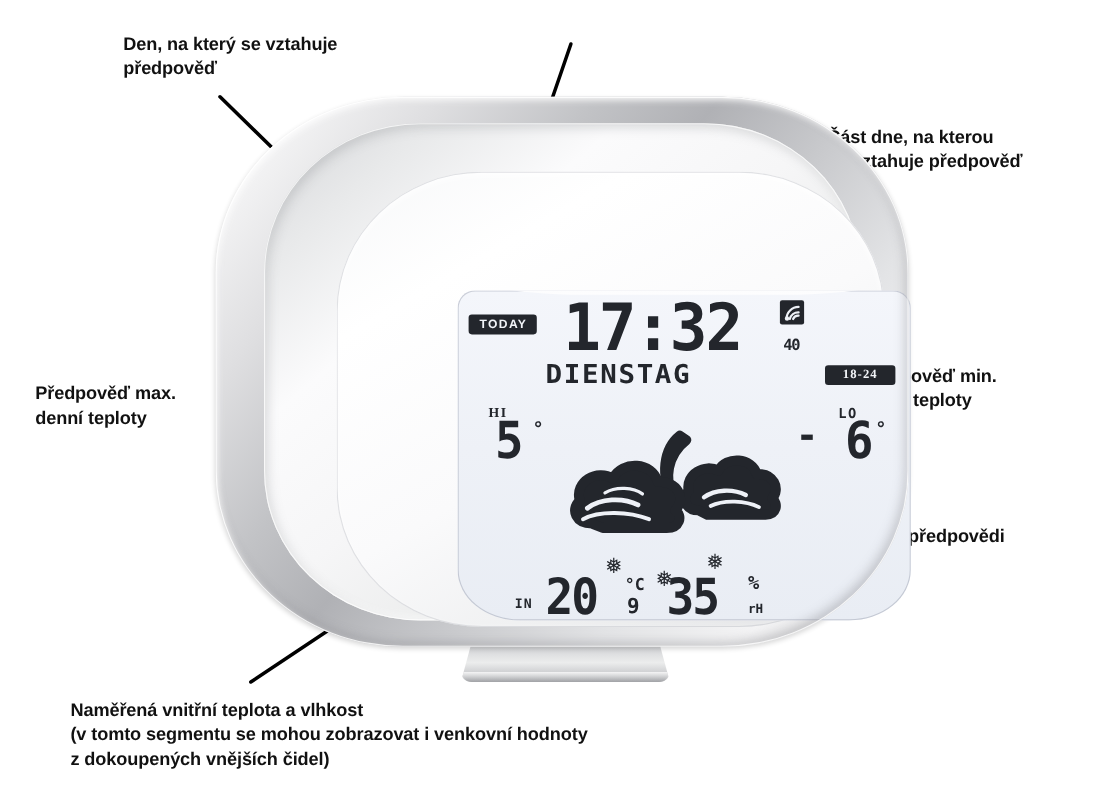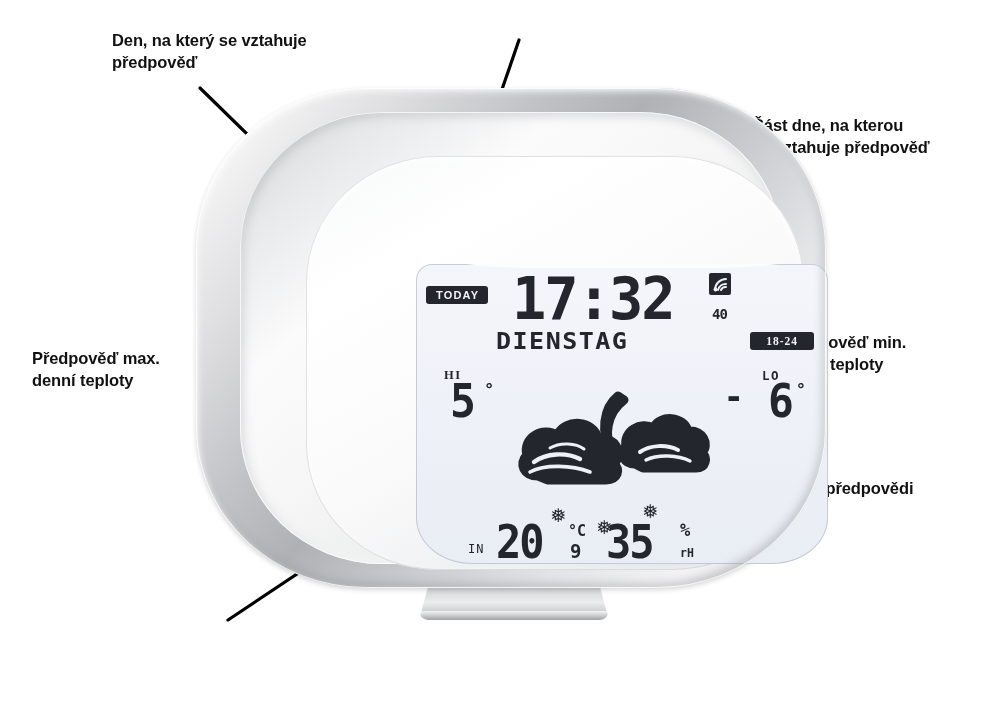--- a/index.html
+++ b/index.html
@@ -145,21 +145,21 @@
   }
   .deg-lo { position: absolute; right: 22px; top: 116px; font-size: 17px; font-weight: bold; color:#23262c; font-family:"DejaVu Sans Mono",monospace;}
 
   .wx { position: absolute; left: 84px; top: 126px; width: 250px; height: 110px; }
   .snow { position: absolute; font-size: 19px; color: #23262c; font-family: "DejaVu Sans", sans-serif; line-height: 1;}
   .snow.s1 { left: 134px; top: 242px; }
   .snow.s2 { left: 180px; top: 254px; }
   .snow.s3 { left: 226px; top: 238px; }
 
   
-  .lbl-in { position: absolute; left: 52px; top: 278px; font-size: 12px; font-weight: normal; letter-spacing: 1px; color:#23262c; font-family:"DejaVu Sans Mono",monospace;}
+  .lbl-in { position: absolute; left: 52px; top: 278px; font-size: 12px; font-weight: bold; letter-spacing: 1px; color:#23262c; font-family:"DejaVu Sans Mono",monospace;}
   .val-temp {
     position: absolute; left: 80px; top: 254px;
     font-family: "DejaVu Sans Mono", monospace;
     font-size: 42px; font-weight: bold; color: #23262c;
     letter-spacing: -2px; transform: scaleY(1.08);
   }
   .unit-c { position: absolute; left: 152px; top: 258px; font-size: 15px; font-weight: bold; color:#23262c; font-family:"DejaVu Sans Mono",monospace;}
   .dec-temp { position: absolute; left: 154px; top: 276px; font-size: 19px; font-weight: bold; color:#23262c; font-family:"DejaVu Sans Mono",monospace;}
   .val-hum {
     position: absolute; left: 190px; top: 254px;
@@ -213,20 +213,23 @@
 
   <div class="anno" style="left:12px; top:348px; width:220px;margin-left:20px;">Předpověď max.
 denní teploty</div>
 
   <div class="anno" style="left:782px; top:332px; width:215px;">Předpověď min.
 denní teploty</div>
 
   <div class="anno" style="left:762px; top:478px; width:230px;">Symbol předpovědi
 počasí</div>
 
+  <div class="anno" style="left:64px; top:636px; width:640px;">Naměřená vnitřní teplota a vlhkost
+(v tomto segmentu se mohou zobrazovat i venkovní hodnoty
+z dokoupených vnějších čidel)</div>
 
   <div id="device">
 
     <div class="stand"></div>
 
     <div class="case-outer">
       <div class="case-inner">
         <div class="case-bevel">
 
 

